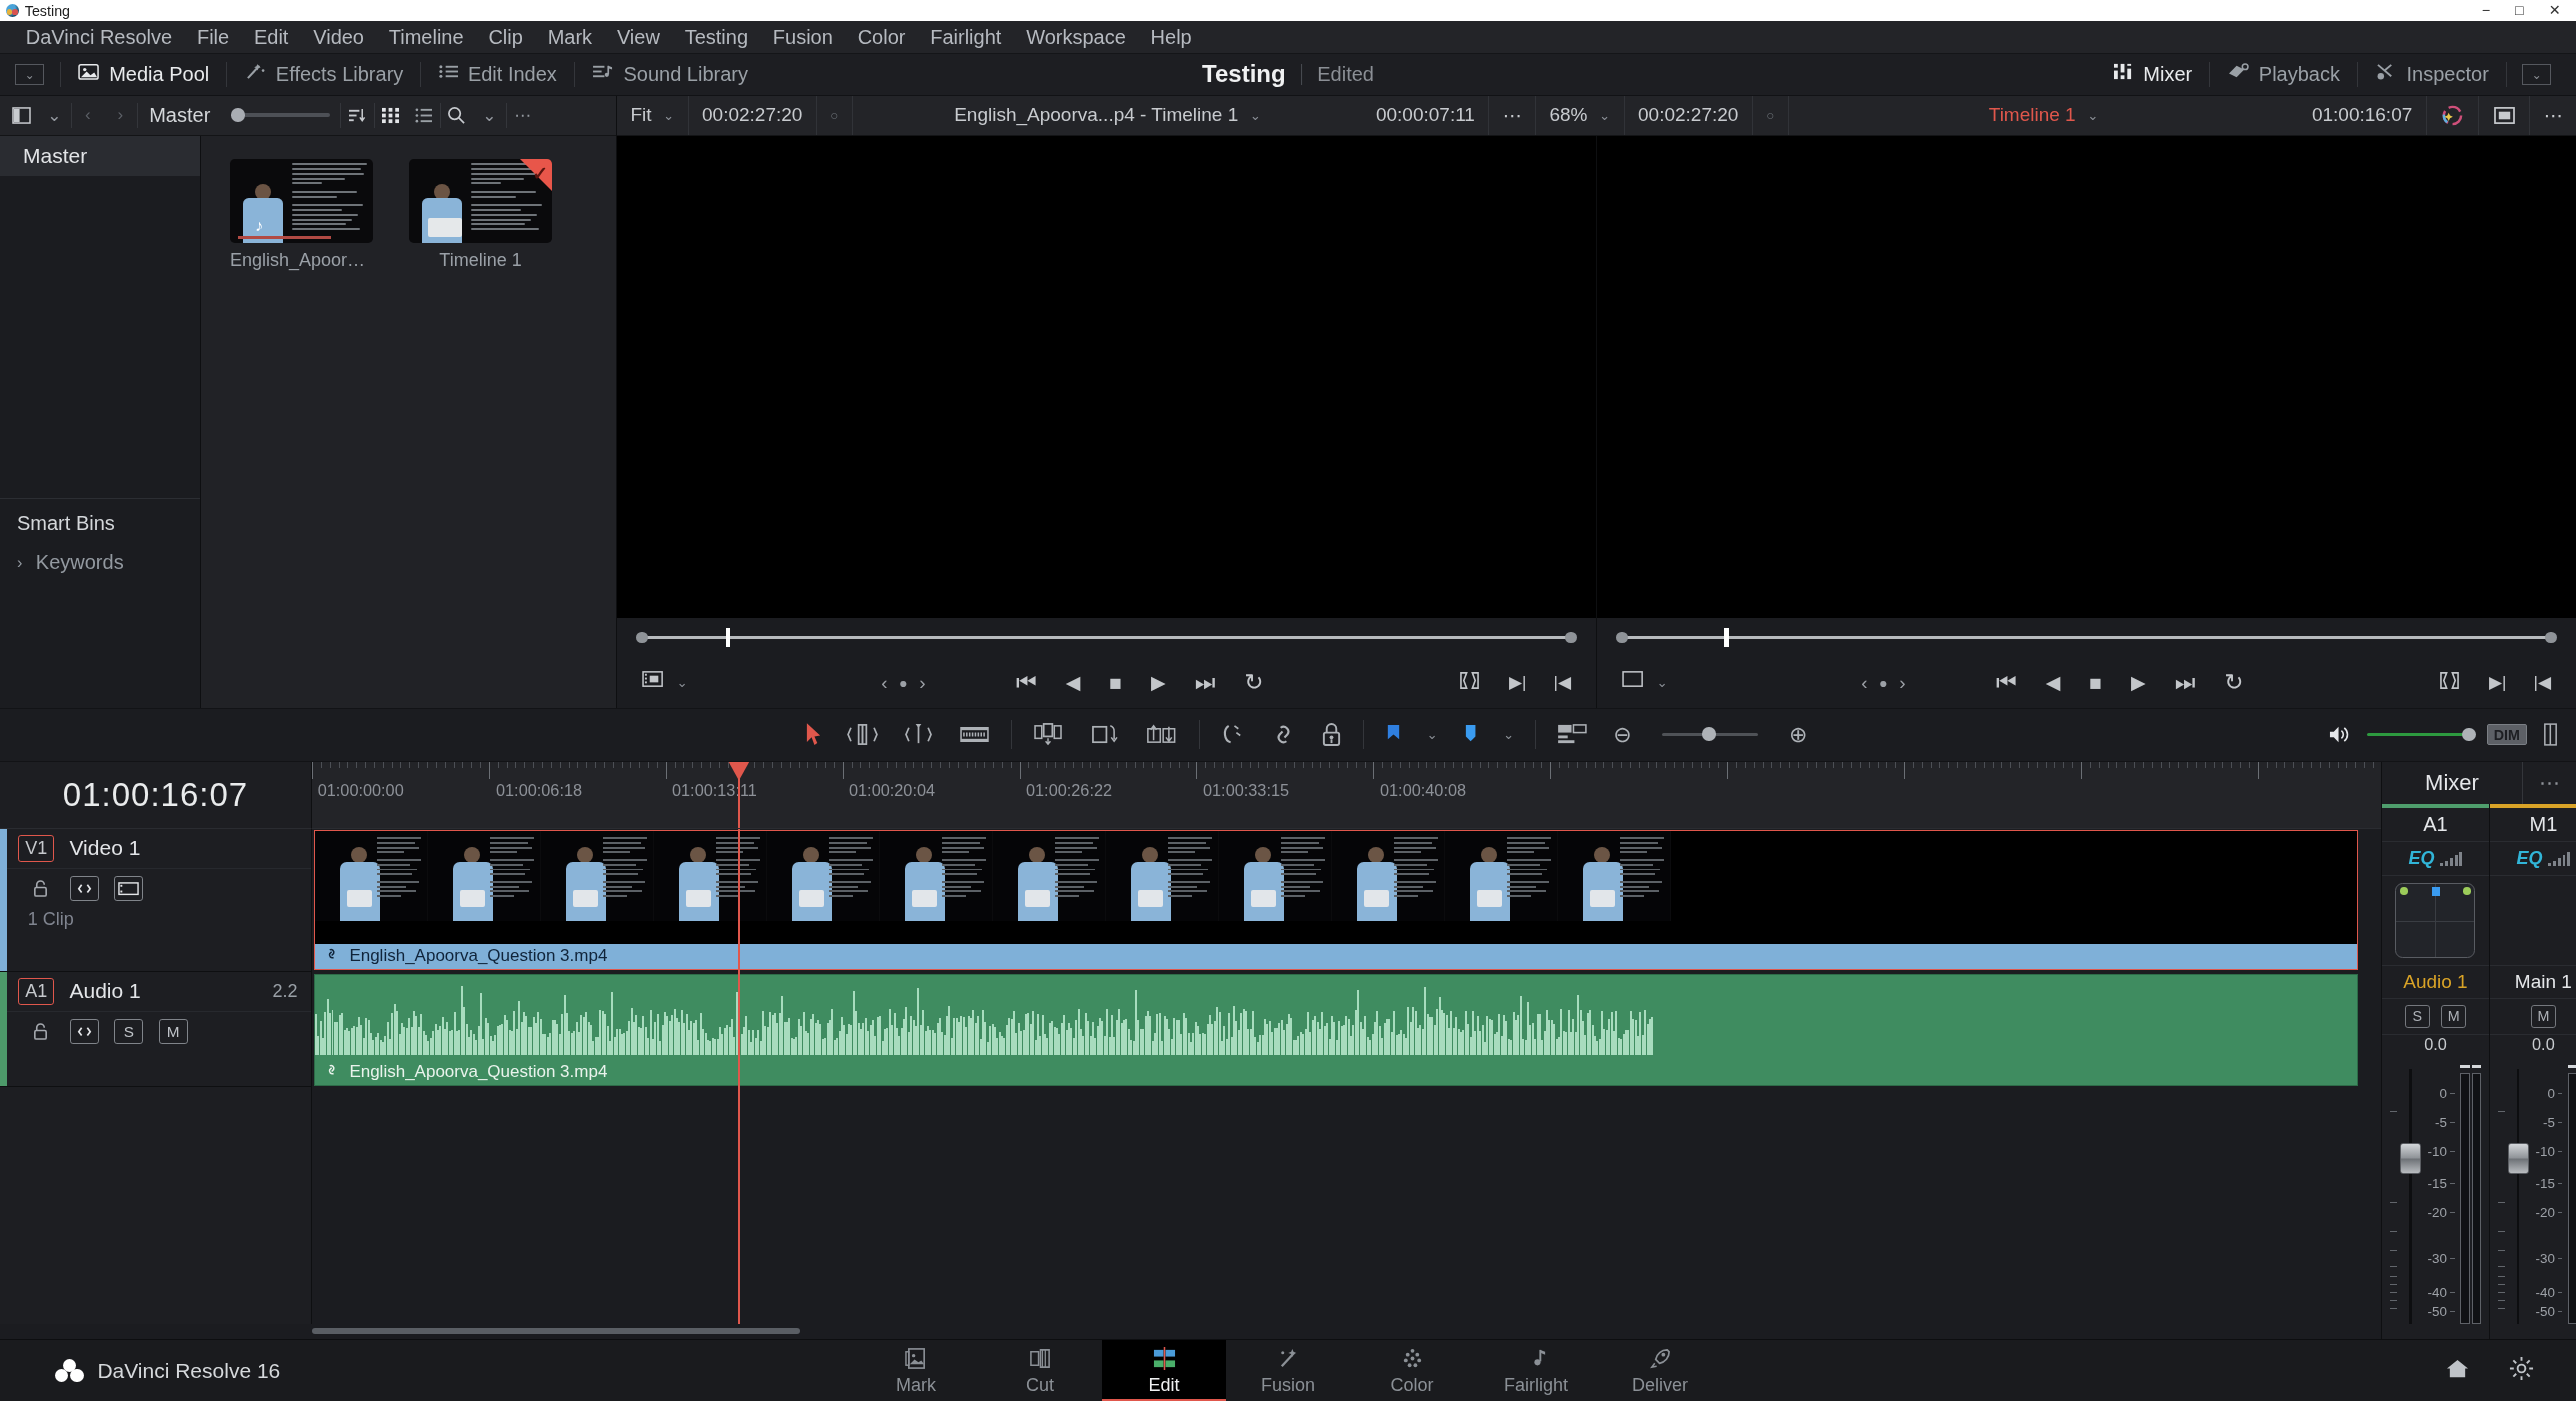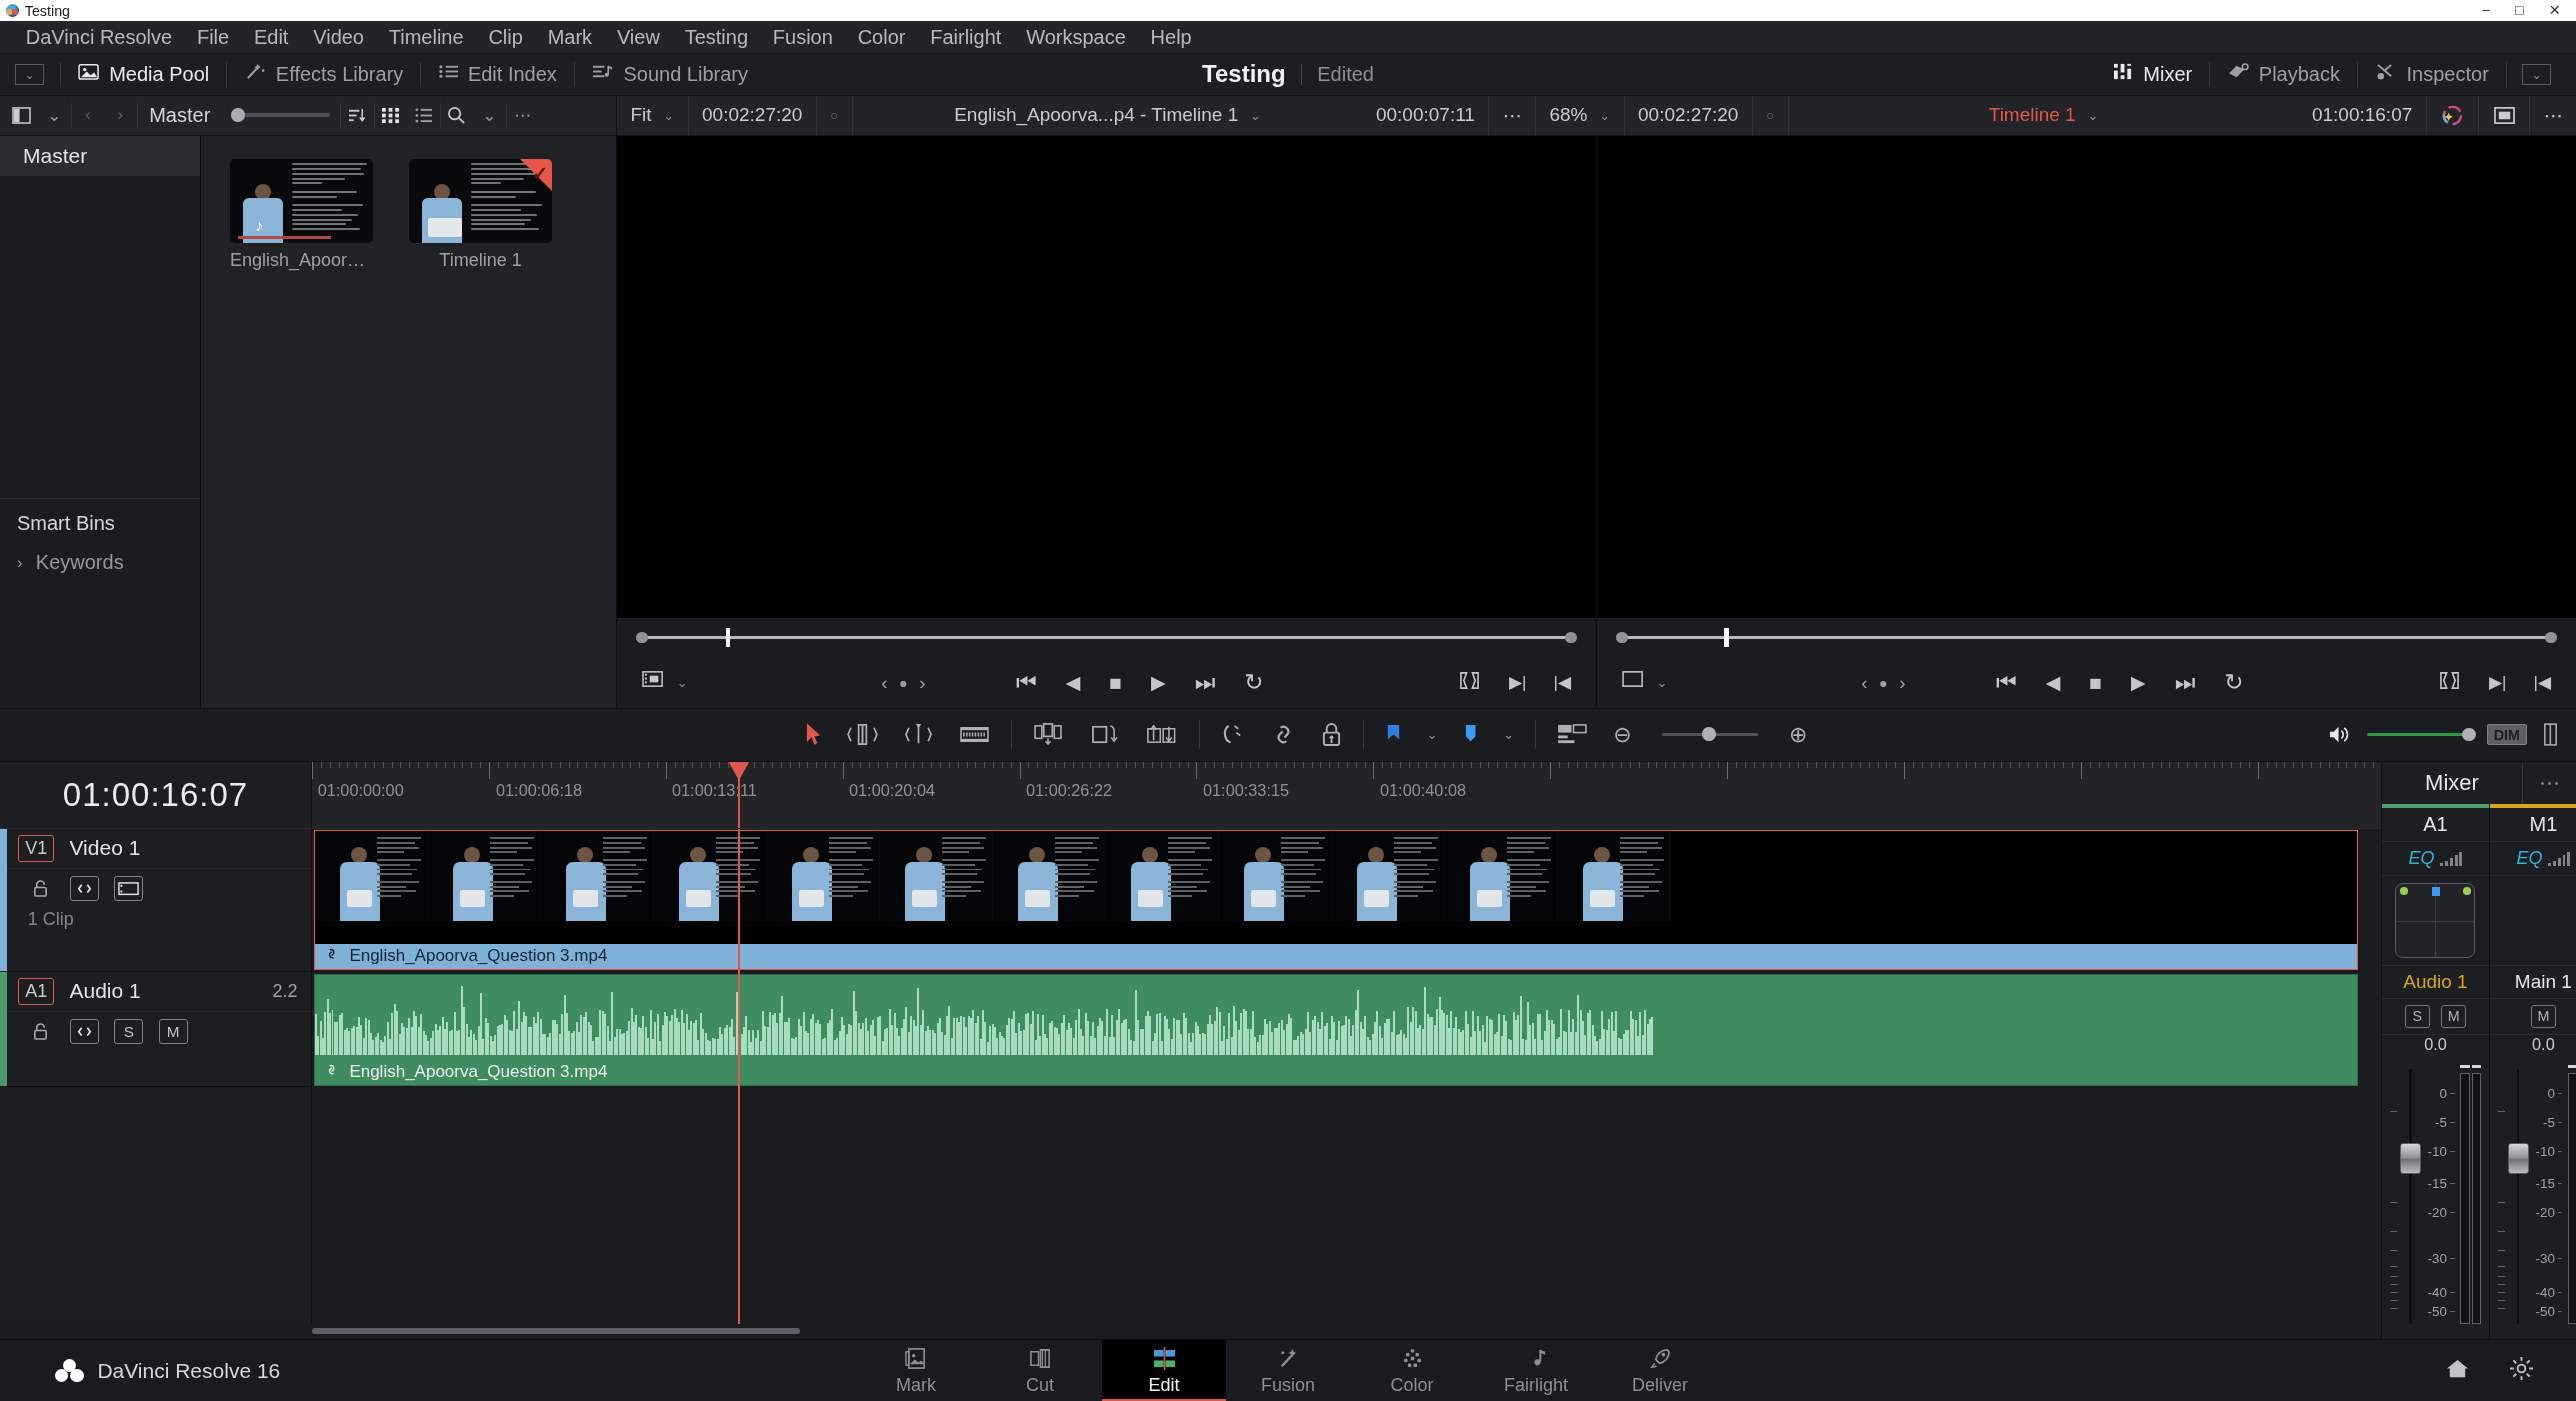--- a/index.html
+++ b/index.html
@@ -246,21 +246,21 @@
   .mx-strips { display:flex; flex:1; }
   .mx-strip { flex:1; display:flex; flex-direction:column; border-right:1px solid #0e0f11; }
   .mx-strip:last-child { border-right:none; }
   .mx-colorbar { height:4.8px; }
   .mx-colorbar.g { background:#4f9e6d; }
   .mx-colorbar.y { background:#d9a327; }
   .mx-label { height:34px; display:flex; align-items:center; justify-content:center;
     font-size:20px; color:#e5e7ea; border-bottom:1px solid #2a2c31; }
   .mx-eq { height:34px; display:flex; align-items:center; justify-content:center;
     gap:5.7px; border-bottom:1px solid #2a2c31; }
-  .mx-eq b { color:#31b5d8; font-size:18px; font-style:italic; font-weight:normal; }
+  .mx-eq b { color:#31b5d8; font-size:18px; font-style:italic; font-weight:bold; }
   .mx-eq .bars { display:flex; align-items:flex-end; gap:1.9px; height:15.3px; }
   .mx-eq .bars i { width:2.9px; background:#7e838a; }
   .mx-pan { height:90px; border-bottom:1px solid #2a2c31; display:flex;
     align-items:center; justify-content:center; }
   .pan-box { width:80px; height:75px; border:1px solid #595c62; border-radius:7.6px;
     position:relative; background:#222429; }
   .pan-box::before, .pan-box::after { content:""; position:absolute; background:#3a3d43; }
   .pan-box::before { left:50%; top:0; bottom:0; width:1px; }
   .pan-box::after { top:50%; left:0; right:0; height:1px; }
   .pan-dot { position:absolute; width:7.6px; height:7.6px; border-radius:50%;

